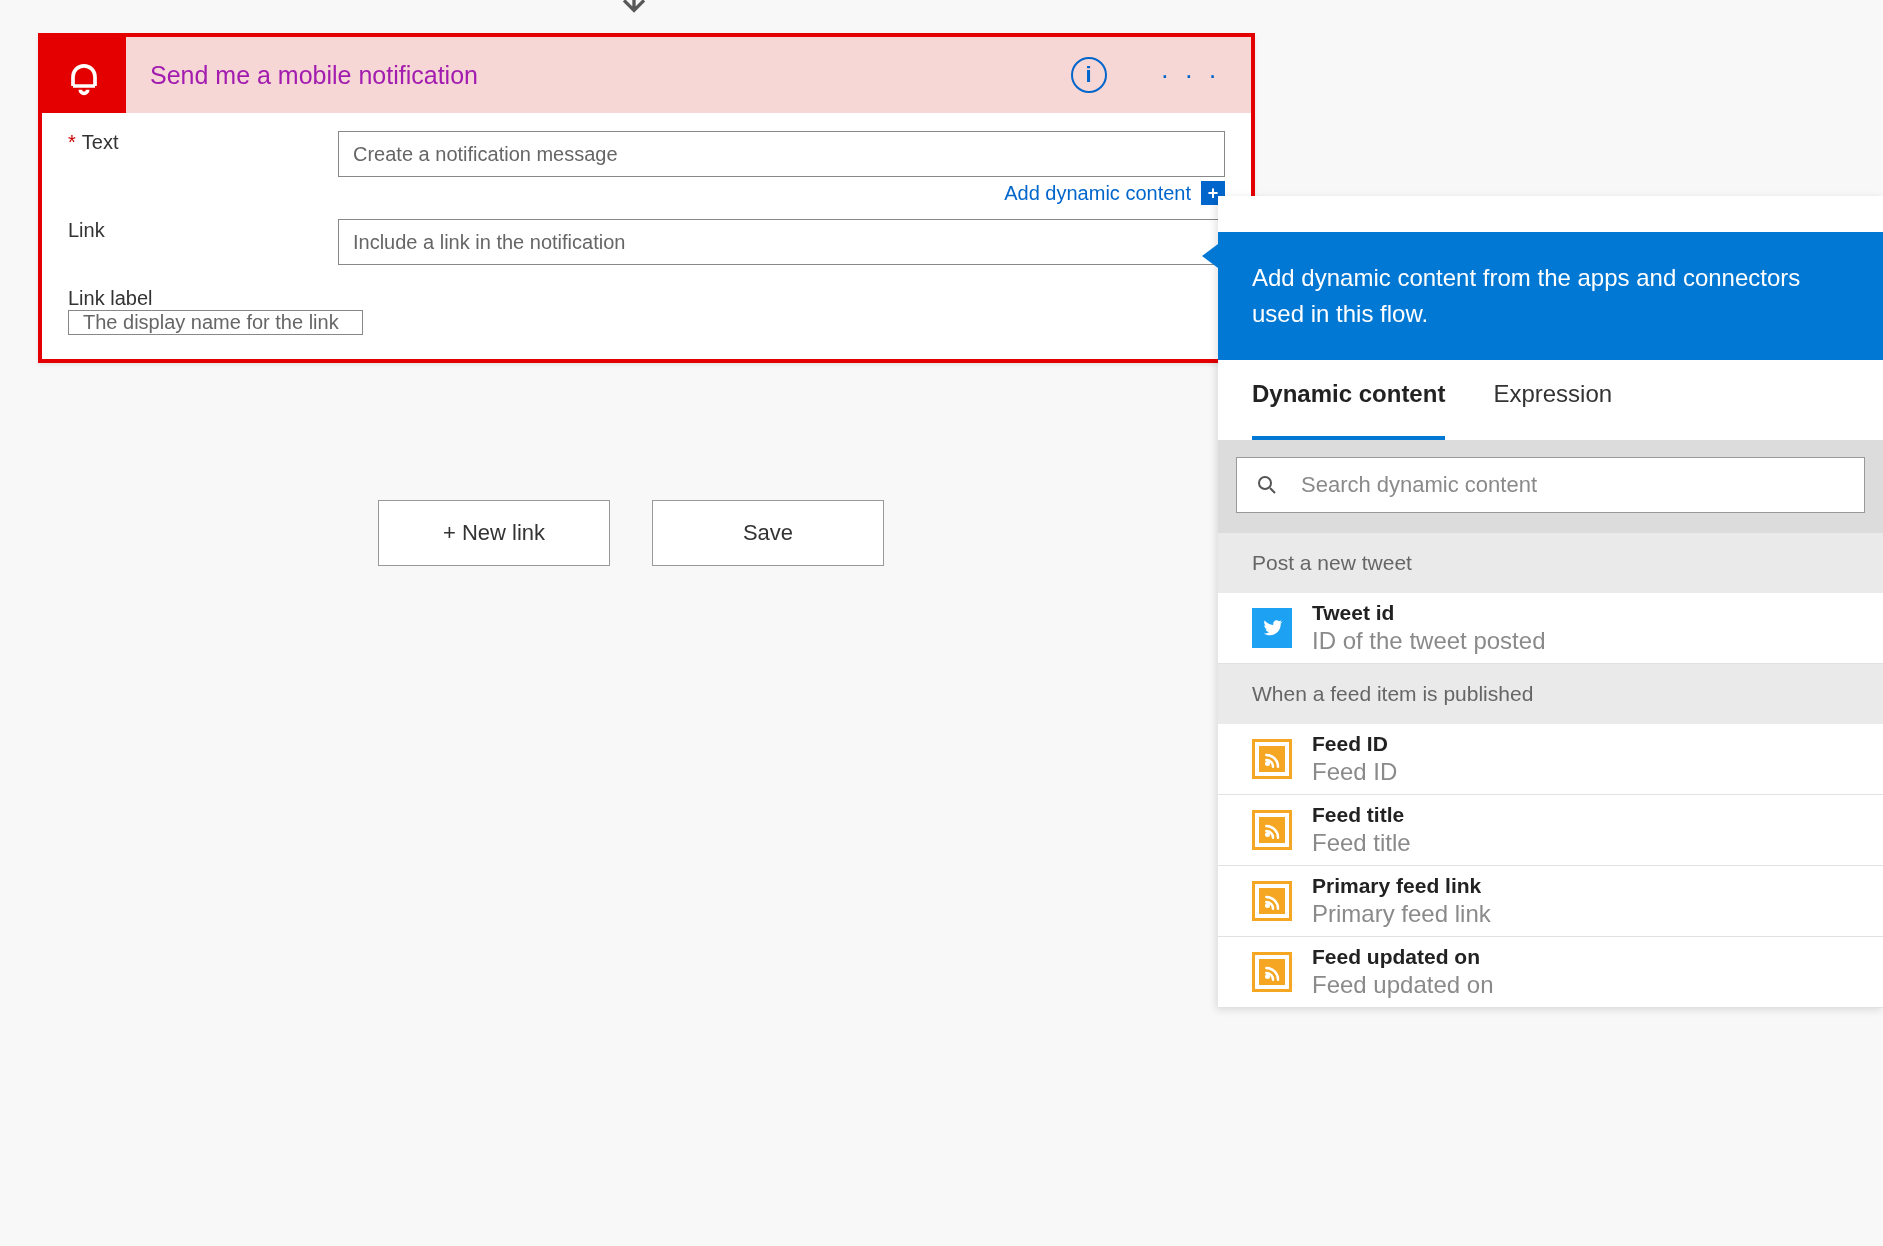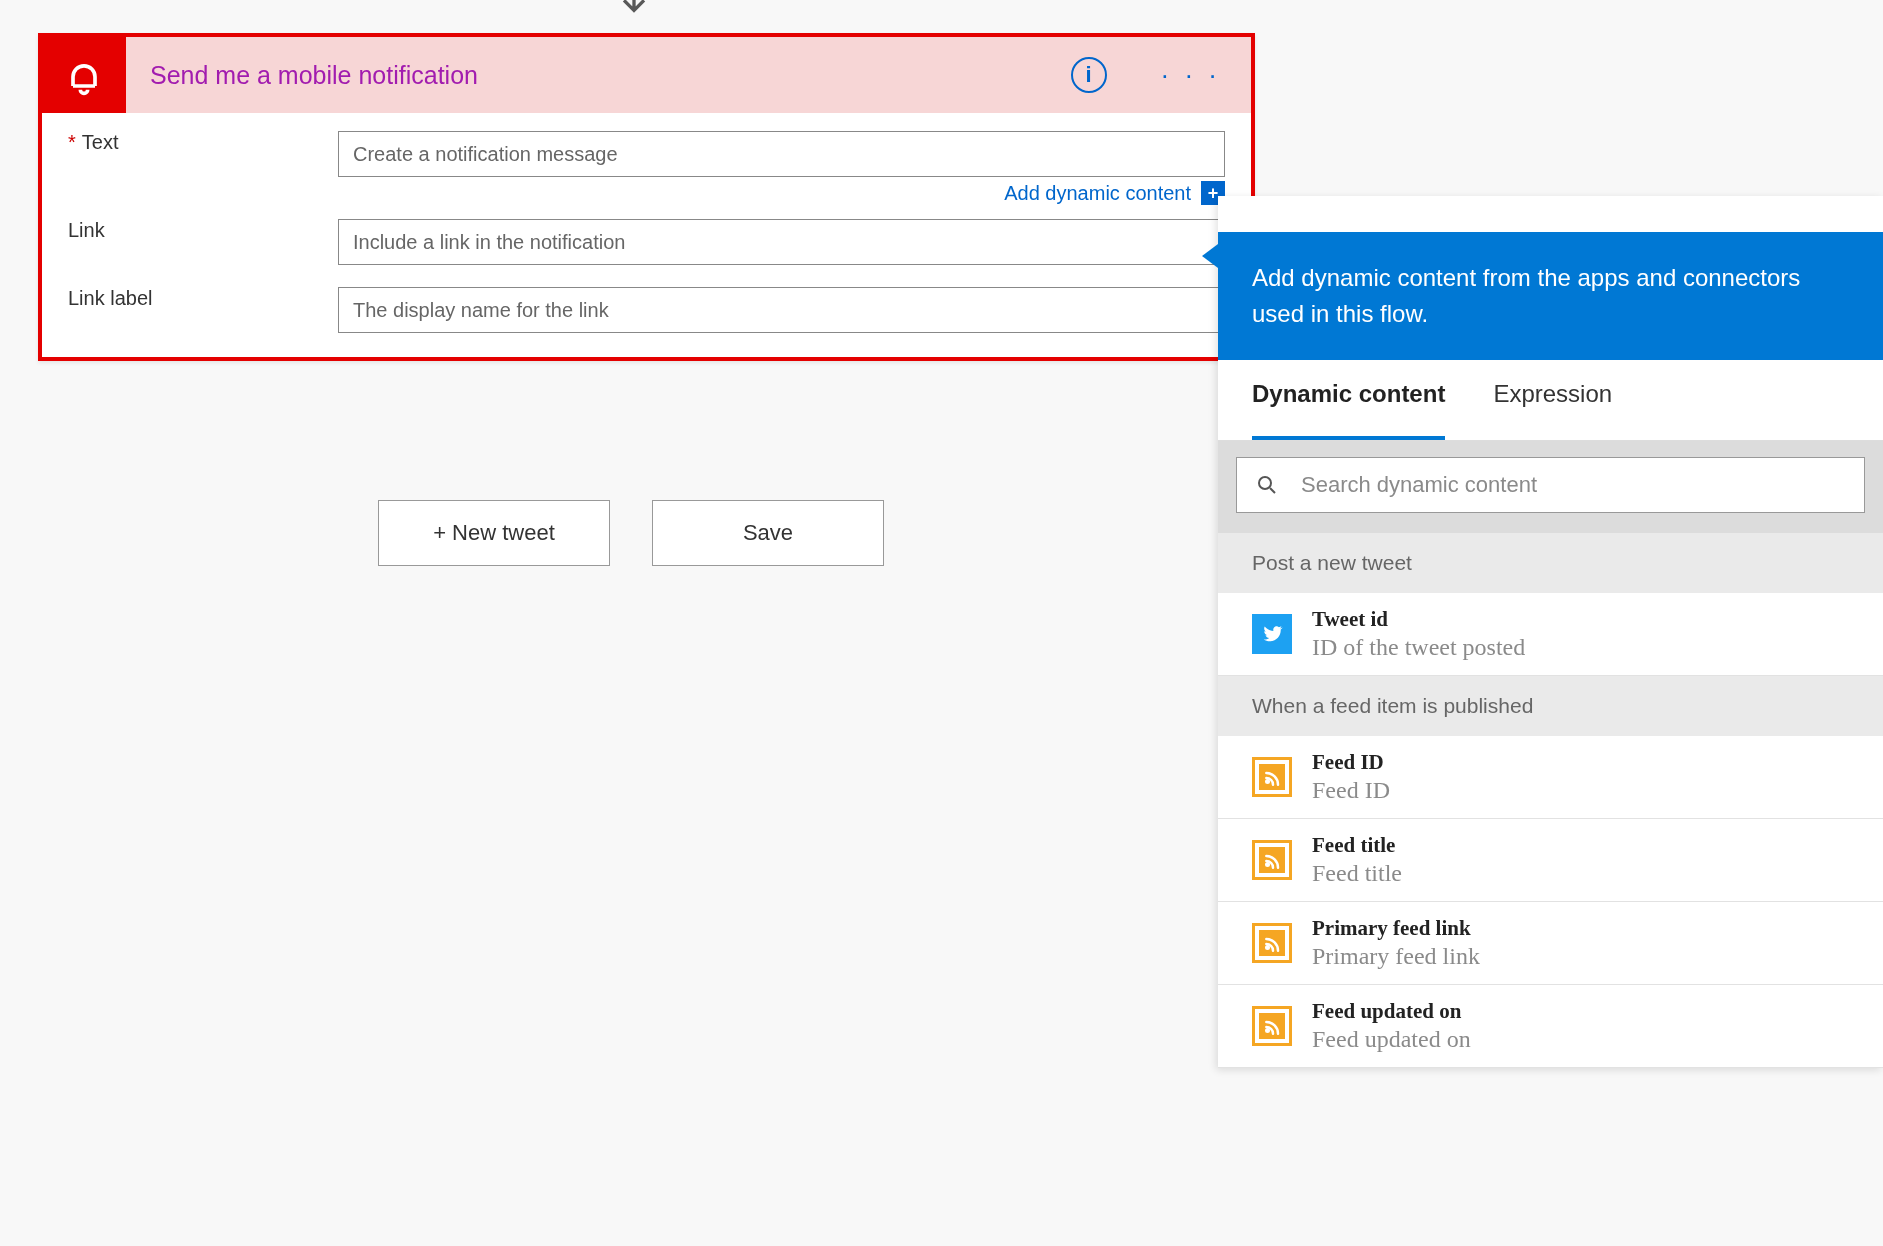--- a/index.html
+++ b/index.html
@@ -25,21 +25,21 @@
   .card-header .title{ flex:1; padding-left:24px; font-size:25px; color:#a21caf;}
   .card-header .info{
     width:36px; height:36px; border:2px solid #0066cc; border-radius:50%;
     display:flex; align-items:center; justify-content:center; color:#0066cc; font-size:22px; font-weight:600;
     margin-right:30px;
   }
   .card-header .dots{ color:#0066cc; font-size:26px; letter-spacing:4px; padding:0 30px 0 24px; cursor:pointer;}
 
   .card-body{ padding:18px 26px 24px 26px; background:#fff;}
   .field-row{ display:flex; align-items:flex-start; margin-bottom:0;}
-  .field-row + .field-row{ margin-top:10px;}
+  .field-row + .field-row{ margin-top:10px;flex-direction:column;}
   .field-label{ width:270px; font-size:20px; color:#333;}
   .field-label .req{ color:#c00; margin-right:6px;}
   .field-input{
     flex:1; height:46px; border:1px solid #888; padding:0 14px;
     font-size:20px; color:#333; outline:none; background:#fff;
   }
   .field-input::placeholder{ color:#666;}
   .hint-row{ display:flex; justify-content:flex-end; align-items:center; padding:4px 0 14px 270px;}
   .hint-row .hint{ color:#0066cc; font-size:20px; margin-right:10px; cursor:pointer;}
   .hint-row .plusbox{
@@ -74,21 +74,21 @@
   }
   .searchbox{
     display:flex; align-items:center; background:#fff; border:1px solid #999; height:56px; padding:0 18px;
   }
   .searchbox svg{ width:24px; height:24px; fill:none; stroke:#555; stroke-width:2; margin-right:22px;}
   .searchbox input{ border:none; outline:none; font-size:22px; flex:1; color:#333; background:transparent;}
   .searchbox input::placeholder{ color:#8a8a8a;}
 
   .group-title{ background:#eaeaea; padding:18px 34px; font-size:21px; color:#666;}
   .token-item{
-    display:flex; align-items:center; padding:14px 34px; border-bottom:1px solid #e2e2e2; cursor:pointer;font-family:Liberation Serif, serif;
+    display:flex; align-items:center; padding:8px 34px; border-bottom:1px solid #e2e2e2; cursor:pointer;
   }
   .token-item .ico{
     width:40px; height:40px; margin-right:20px; display:flex; align-items:center; justify-content:center;
     flex-shrink:0;
   }
   .ico.twitter{ background:#1da1f2;}
   .ico.twitter svg{ width:24px; height:24px; fill:#fff;}
   .ico.rss{ background:#fff; border:3px solid #f5a623; position:relative;}
   .ico.rss .inner{ position:absolute; inset:4px; background:#f5a623;}
   .ico.rss svg{ position:absolute; width:20px; height:20px; right:6px; bottom:6px; fill:none; stroke:#fff; stroke-width:3; stroke-linecap:round;}
@@ -136,21 +136,21 @@
         <input class="field-input" placeholder="Include a link in the notification" style="">
       </div>
       <div class="field-row" style="margin-top:22px">
         <div class="field-label">Link label</div>
         <input class="field-input" placeholder="The display name for the link" style="">
       </div>
     </div>
   </div>
 
   <div class="btnrow">
-    <div class="btn">+ New tweet</div>
+    <div class="btn">+ New link</div>
     <div class="btn">Save</div>
   </div>
 
   <div class="panel">
     <div class="panel-tip"></div>
     <div class="panel-head">Add dynamic content from the apps and connectors used in this flow.</div>
     <div class="tabs">
       <div class="tab active">Dynamic content</div>
       <div class="tab">Expression</div>
     </div>

